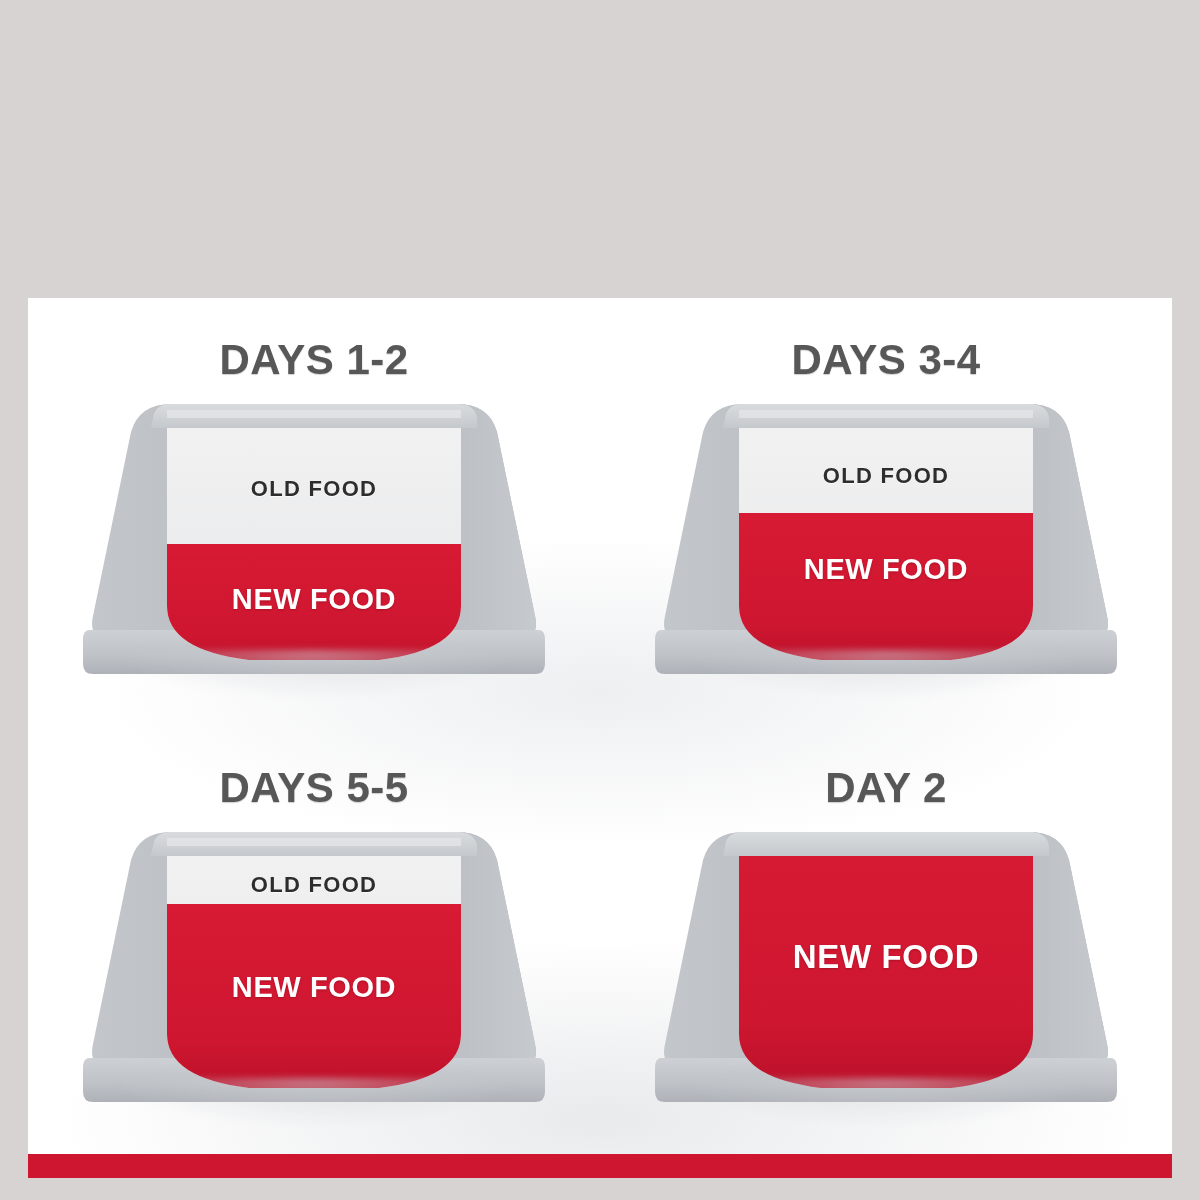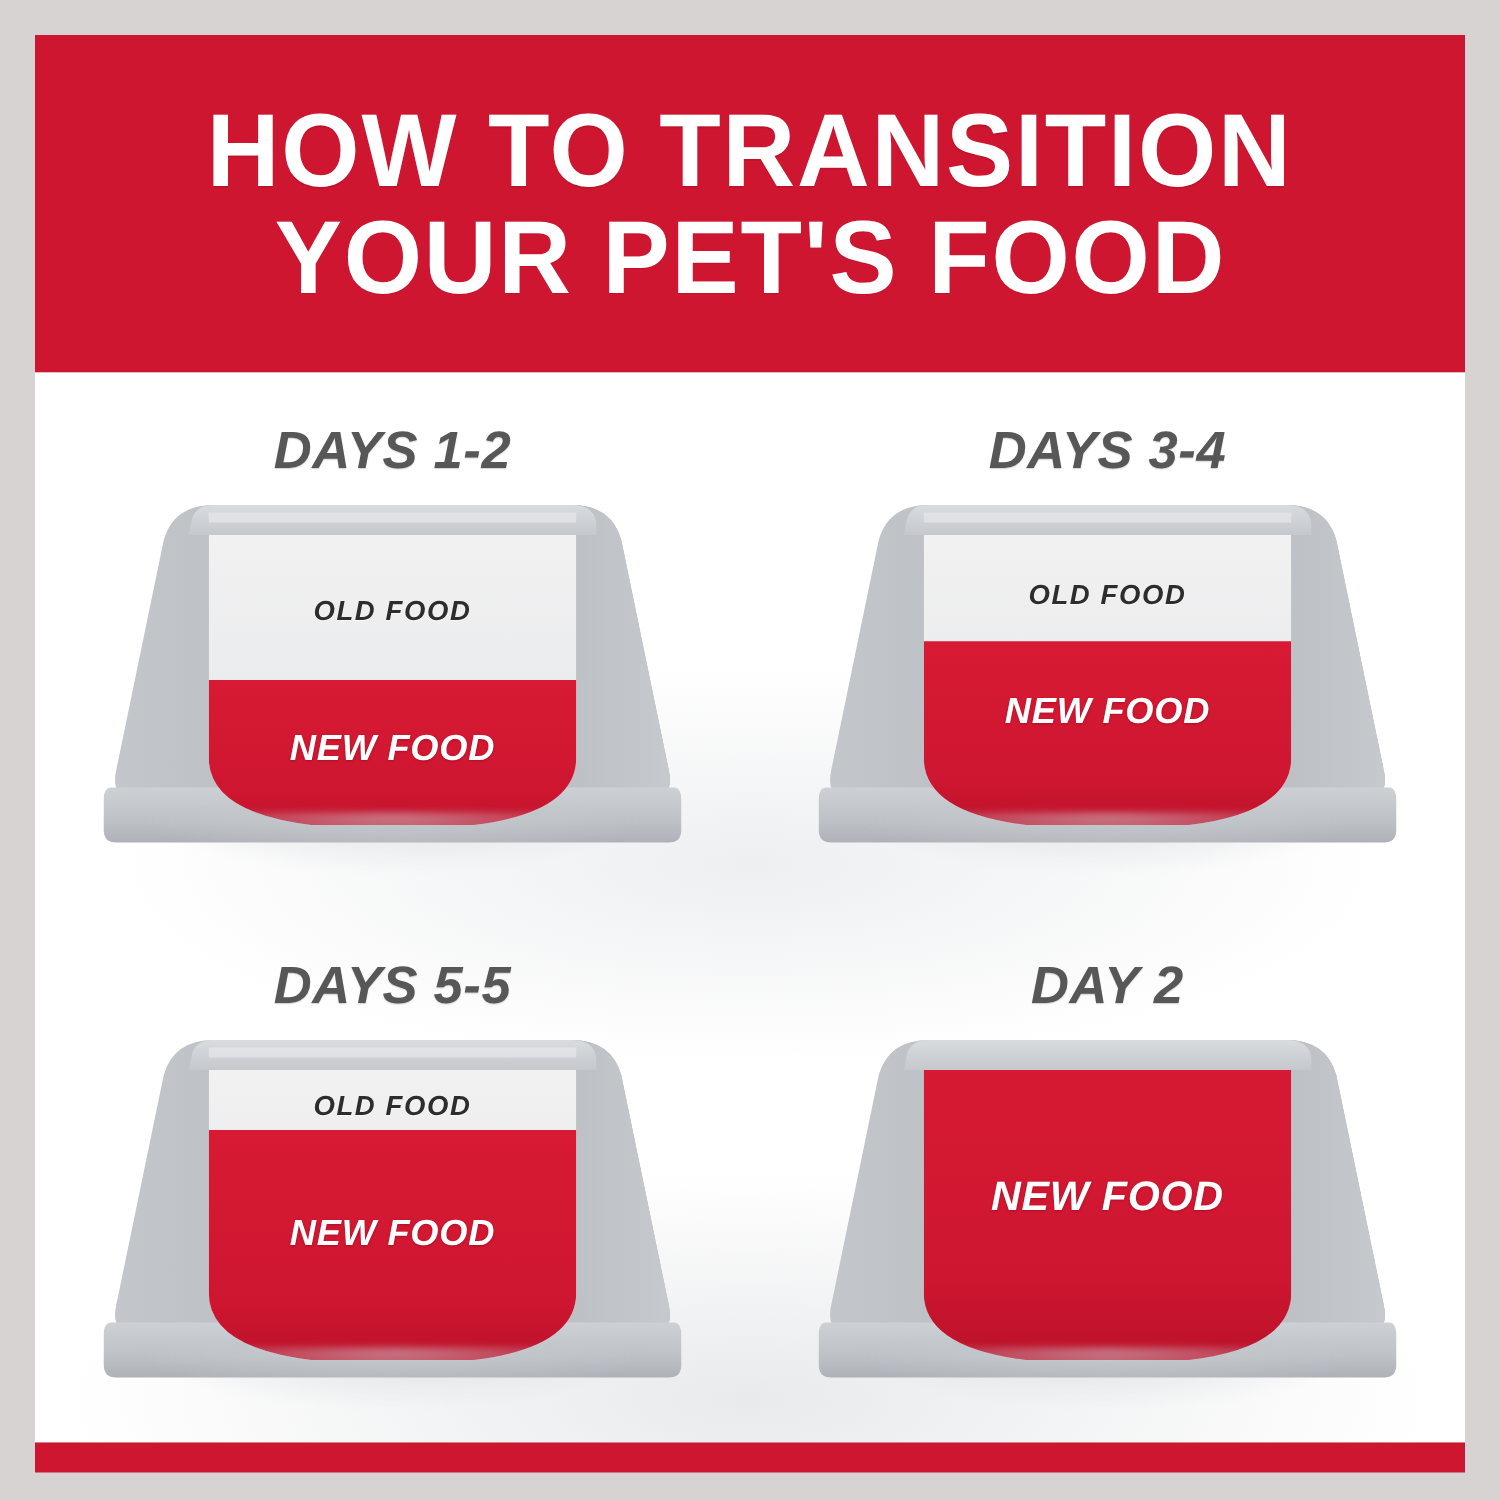--- a/index.html
+++ b/index.html
@@ -84,21 +84,20 @@
     position: absolute;
     left: 0; top: 0;
     width: 1144px;
     height: 856px;
   }
 
   .step {
     position: absolute;
     width: 572px;
     height: 428px;
-    font-style: italic;
   }
   .step.s0 { left: 0;    top: 0;   }
   .step.s1 { left: 572px; top: 0;   }
   .step.s2 { left: 0;    top: 428px;}
   .step.s3 { left: 572px; top: 428px;}
 
   .step-label {
     position: absolute;
     top: 38px;
     left: 0;
@@ -159,24 +158,20 @@
     background: radial-gradient(ellipse at 50% 0%, rgba(205,208,212,0.55) 0%, rgba(205,208,212,0.0) 72%);
     filter: blur(3px);
     pointer-events: none;
   }
 </style>
 </head>
 <body>
 
 <div id="infographic">
 
-  <div class="header-banner">
-    <div class="title-line l1">HOW TO TRANSITION</div>
-    <div class="title-line l2">YOUR PET'S FOOD</div>
-  </div>
 
   <div class="body-panel">
     <div class="steps-grid">
 
       <div class="step s0">
         <div class="step-label">DAYS 1-2</div>
         <div class="bowl-wrap">
           <svg class="bowl-svg" viewBox="0 0 470 290">
             <defs>
               <linearGradient id="g-side-l-0" x1="0" y1="0" x2="1" y2="0">

